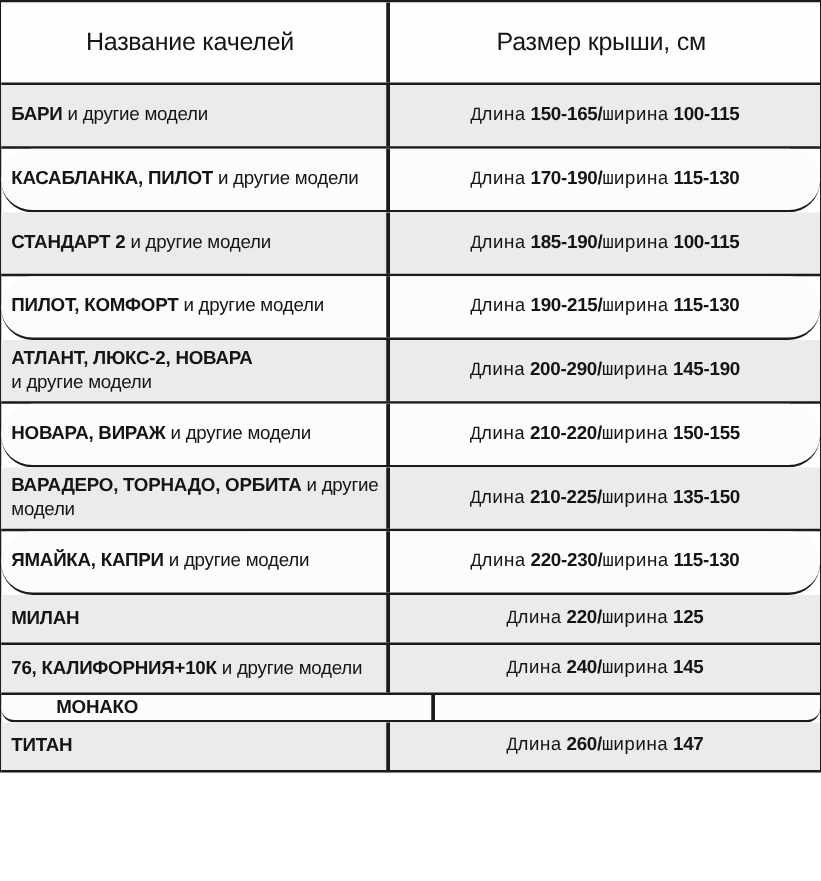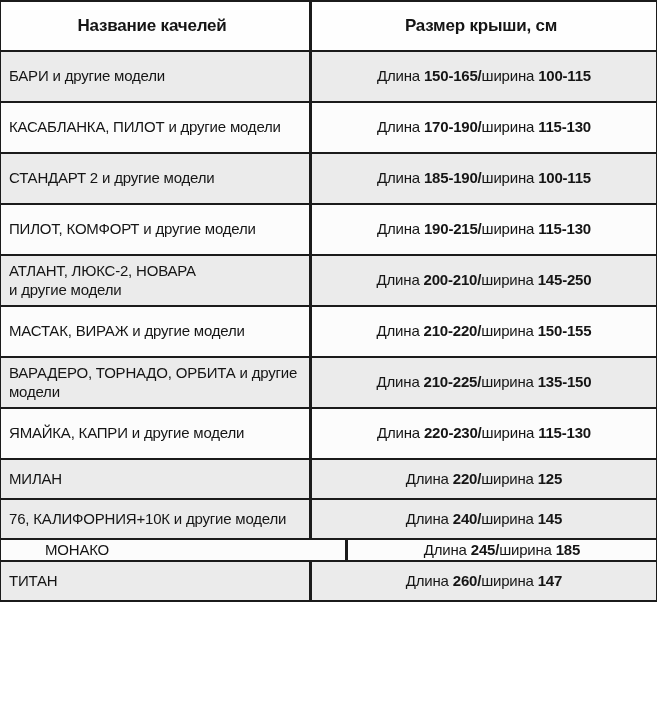--- a/index.html
+++ b/index.html
@@ -43,37 +43,37 @@
     padding-right: 6px;
     text-align: left;
   }
   .size-cell {
     flex: 1;
     justify-content: center;
     text-align: center;
     padding: 0 6px;
   }
   .header-row {
-    height: 50px;
+    height: 66px;
     background: var(--header-bg);
-    font-weight: 700;
-    font-size: 17px;
+    font-weight: 400;
+    font-size: 20px;
   }
   .header-row .cell { justify-content: center; text-align: center; padding-left: 0; }
   .table-body .row { height: 51px; font-size: 15px; }
   .table-body .row:nth-child(n+9)  { height: 40px; }
   .table-body .row:nth-child(11)   { height: 22px; padding-left: 36px; }
   .table-body .row:nth-child(13)   { height: 45px; }
   .table-body .row.shade-gray  { background: var(--row-gray); }
-  .table-body .row.shade-white { background: var(--row-white); }
-  .models { font-weight: 400; }
+  .table-body .row.shade-white { background: var(--row-white); border-radius: 25px; }
+  .models { font-weight: 700; }
   .suffix { margin-left: 4px; }
   .suffix.no-indent { margin-left: 0; }
   .name-text { display: block; }
-  .lbl { margin-right: 4px; font-weight: 400; }
+  .lbl { margin-right: 4px; font-weight: 400; font-family: Liberation Mono, monospace; }
   .val, .sep { font-weight: 700; text-align: right; }
 </style>
 </head>
 <body>
 
 <div class="table">
   <div class="row header-row">
     <div class="cell name-cell">
       <span>Название качелей</span>
     </div>
@@ -116,27 +116,27 @@
     <div class="cell size-cell">
       <span><span class="lbl">Длина</span><b class="val">190-215</b><b class="sep">/</b><span class="lbl">ширина</span><b class="val">115-130</b></span>
     </div>
   </div>
 
   <div class="row shade-gray">
     <div class="cell name-cell">
       <span class="name-text"><b class="models">АТЛАНТ, ЛЮКС-2, НОВАРА</b><br><span class="suffix no-indent">и другие модели</span></span>
     </div>
     <div class="cell size-cell">
-      <span><span class="lbl">Длина</span><b class="val">200-210</b><b class="sep">/</b><span class="lbl">ширина</span><b class="val">145-250</b></span>
+      <span><span class="lbl">Длина</span><b class="val">200-290</b><b class="sep">/</b><span class="lbl">ширина</span><b class="val">145-190</b></span>
     </div>
   </div>
 
   <div class="row shade-white">
     <div class="cell name-cell">
-      <span class="name-text"><b class="models">МАСТАК, ВИРАЖ</b><span class="suffix">и другие модели</span></span>
+      <span class="name-text"><b class="models">НОВАРА, ВИРАЖ</b><span class="suffix">и другие модели</span></span>
     </div>
     <div class="cell size-cell">
       <span><span class="lbl">Длина</span><b class="val">210-220</b><b class="sep">/</b><span class="lbl">ширина</span><b class="val">150-155</b></span>
     </div>
   </div>
 
   <div class="row shade-gray">
     <div class="cell name-cell">
       <span class="name-text"><b class="models">ВАРАДЕРО, ТОРНАДО, ОРБИТА</b><span class="suffix">и другие модели</span></span>
     </div>
@@ -170,23 +170,20 @@
     </div>
     <div class="cell size-cell">
       <span><span class="lbl">Длина</span><b class="val">240</b><b class="sep">/</b><span class="lbl">ширина</span><b class="val">145</b></span>
     </div>
   </div>
 
   <div class="row shade-white">
     <div class="cell name-cell">
       <span class="name-text"><b class="models">МОНАКО</b><span class="suffix"></span></span>
     </div>
-    <div class="cell size-cell">
-      <span><span class="lbl">Длина</span><b class="val">245</b><b class="sep">/</b><span class="lbl">ширина</span><b class="val">185</b></span>
-    </div>
   </div>
 
   <div class="row shade-gray">
     <div class="cell name-cell">
       <span class="name-text"><b class="models">ТИТАН</b><span class="suffix"></span></span>
     </div>
     <div class="cell size-cell">
       <span><span class="lbl">Длина</span><b class="val">260</b><b class="sep">/</b><span class="lbl">ширина</span><b class="val">147</b></span>
     </div>
   </div>

